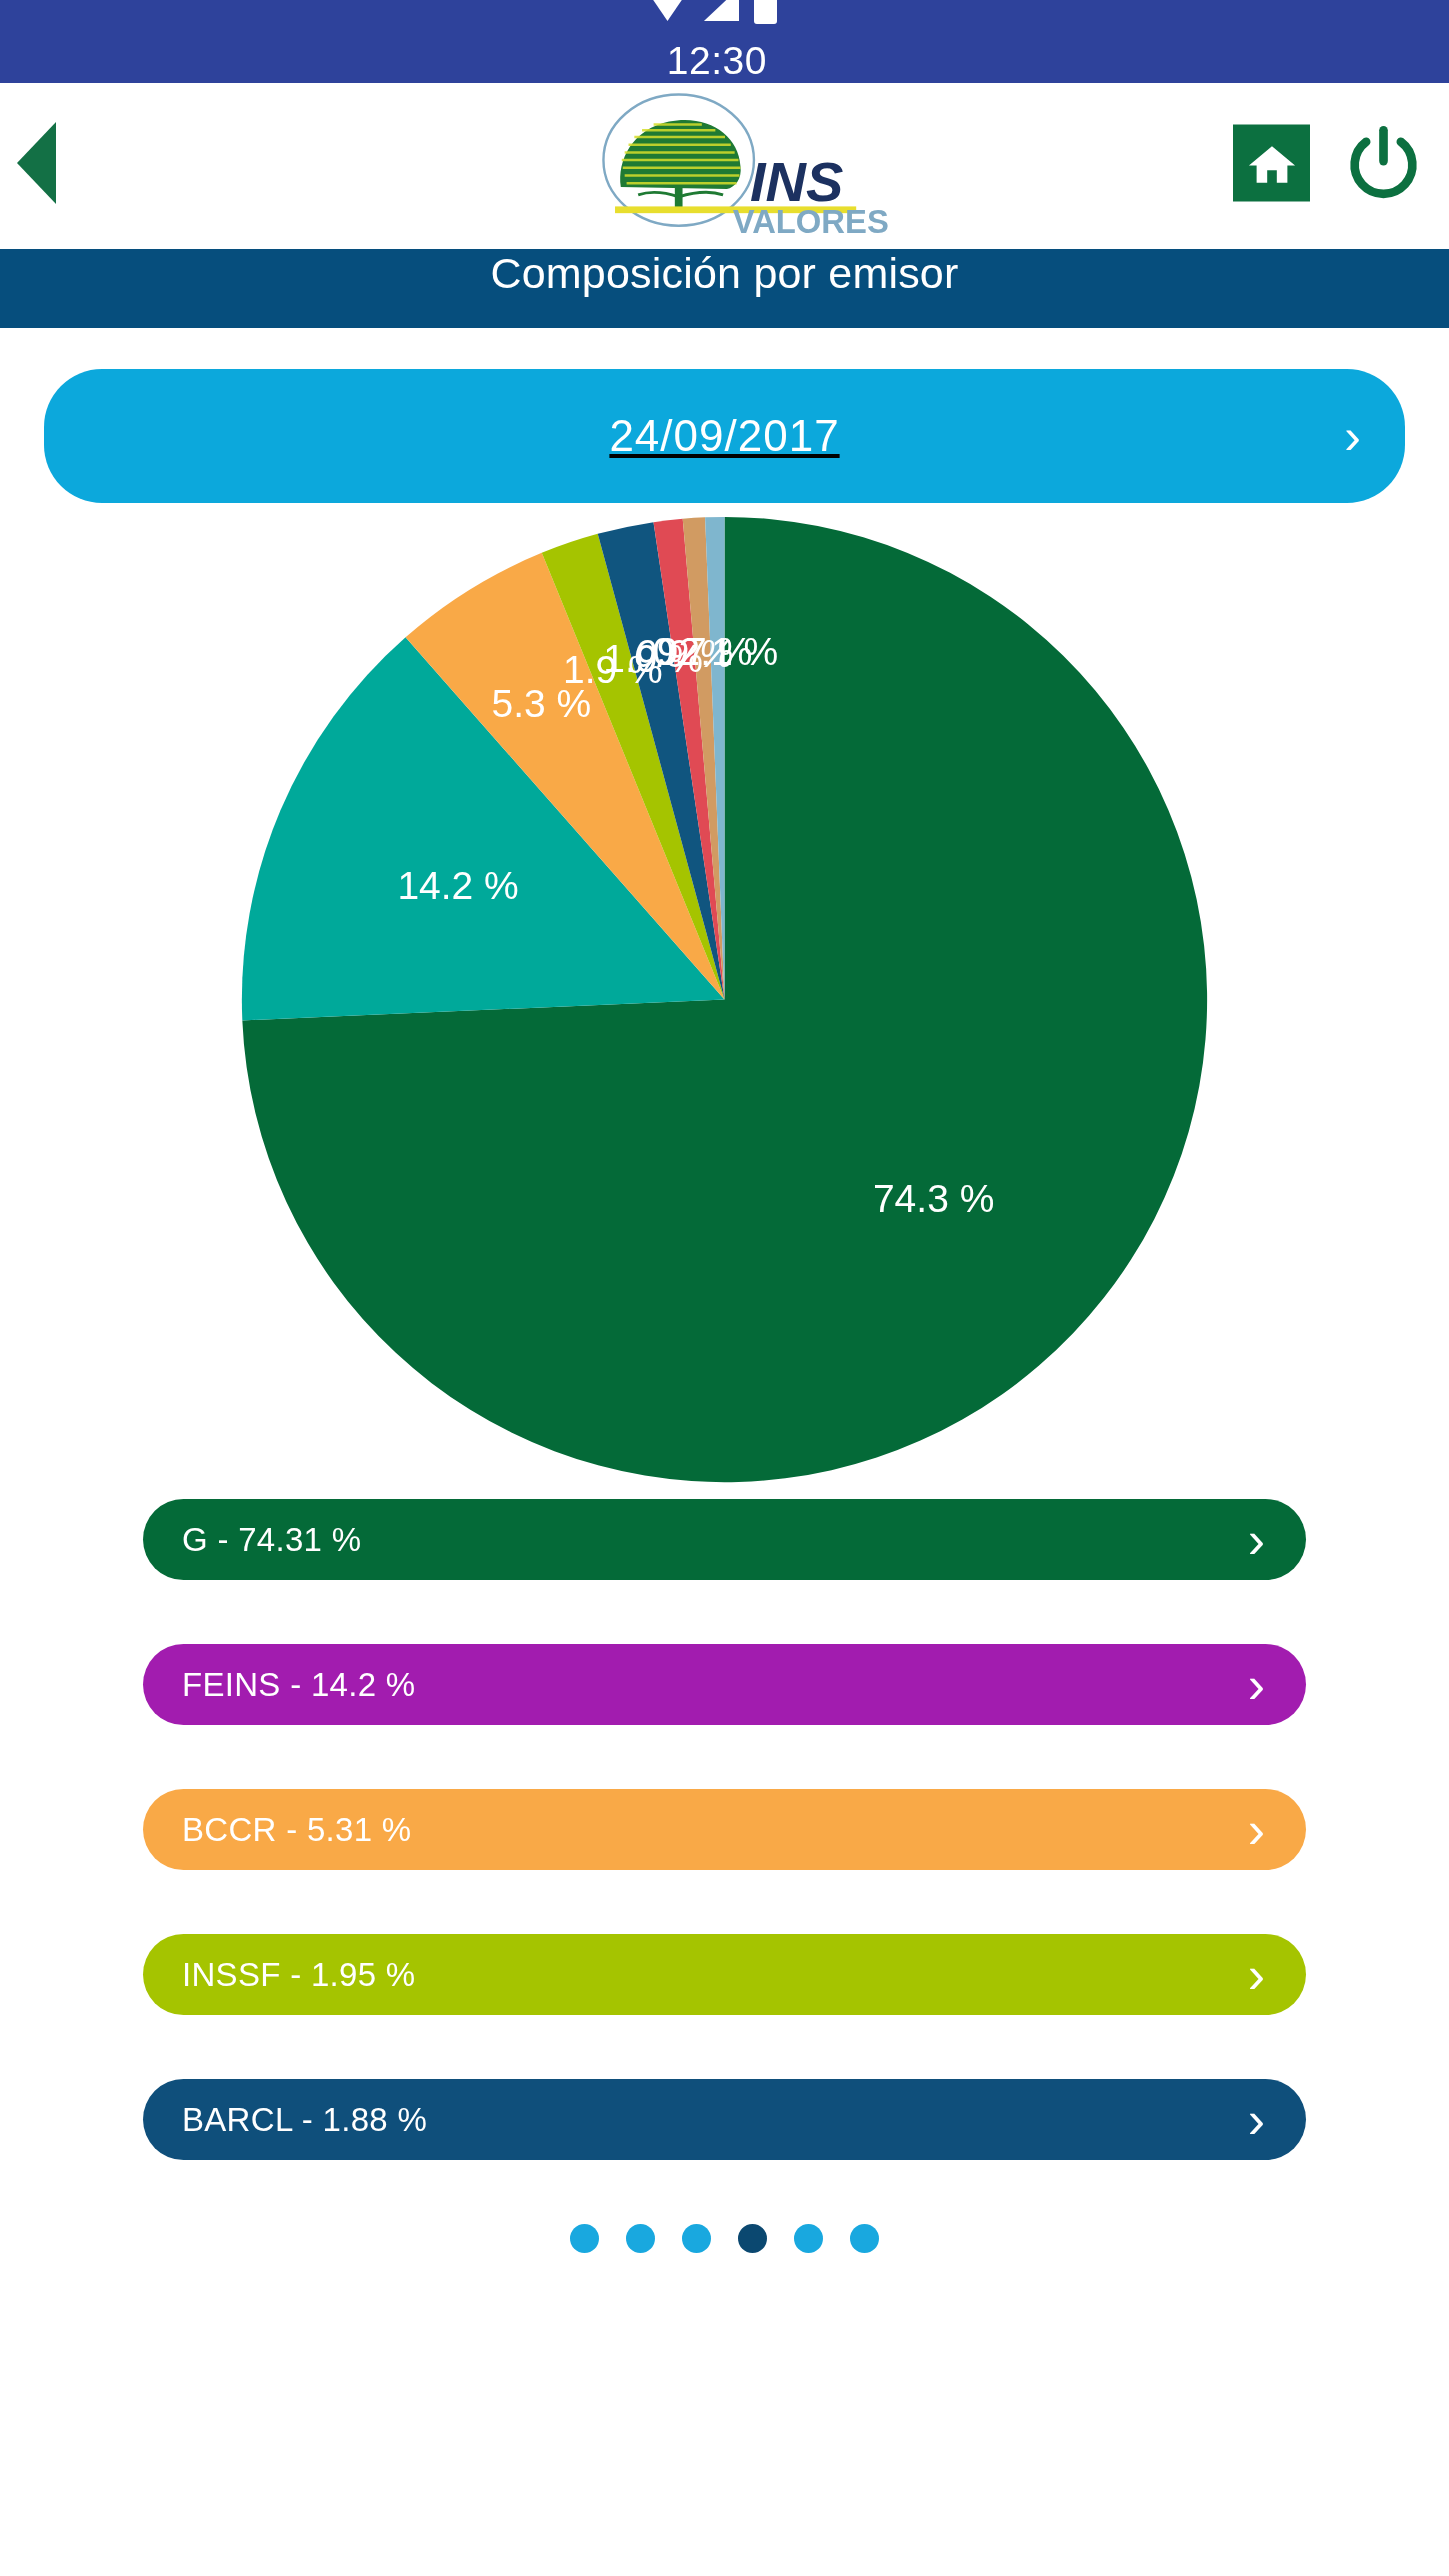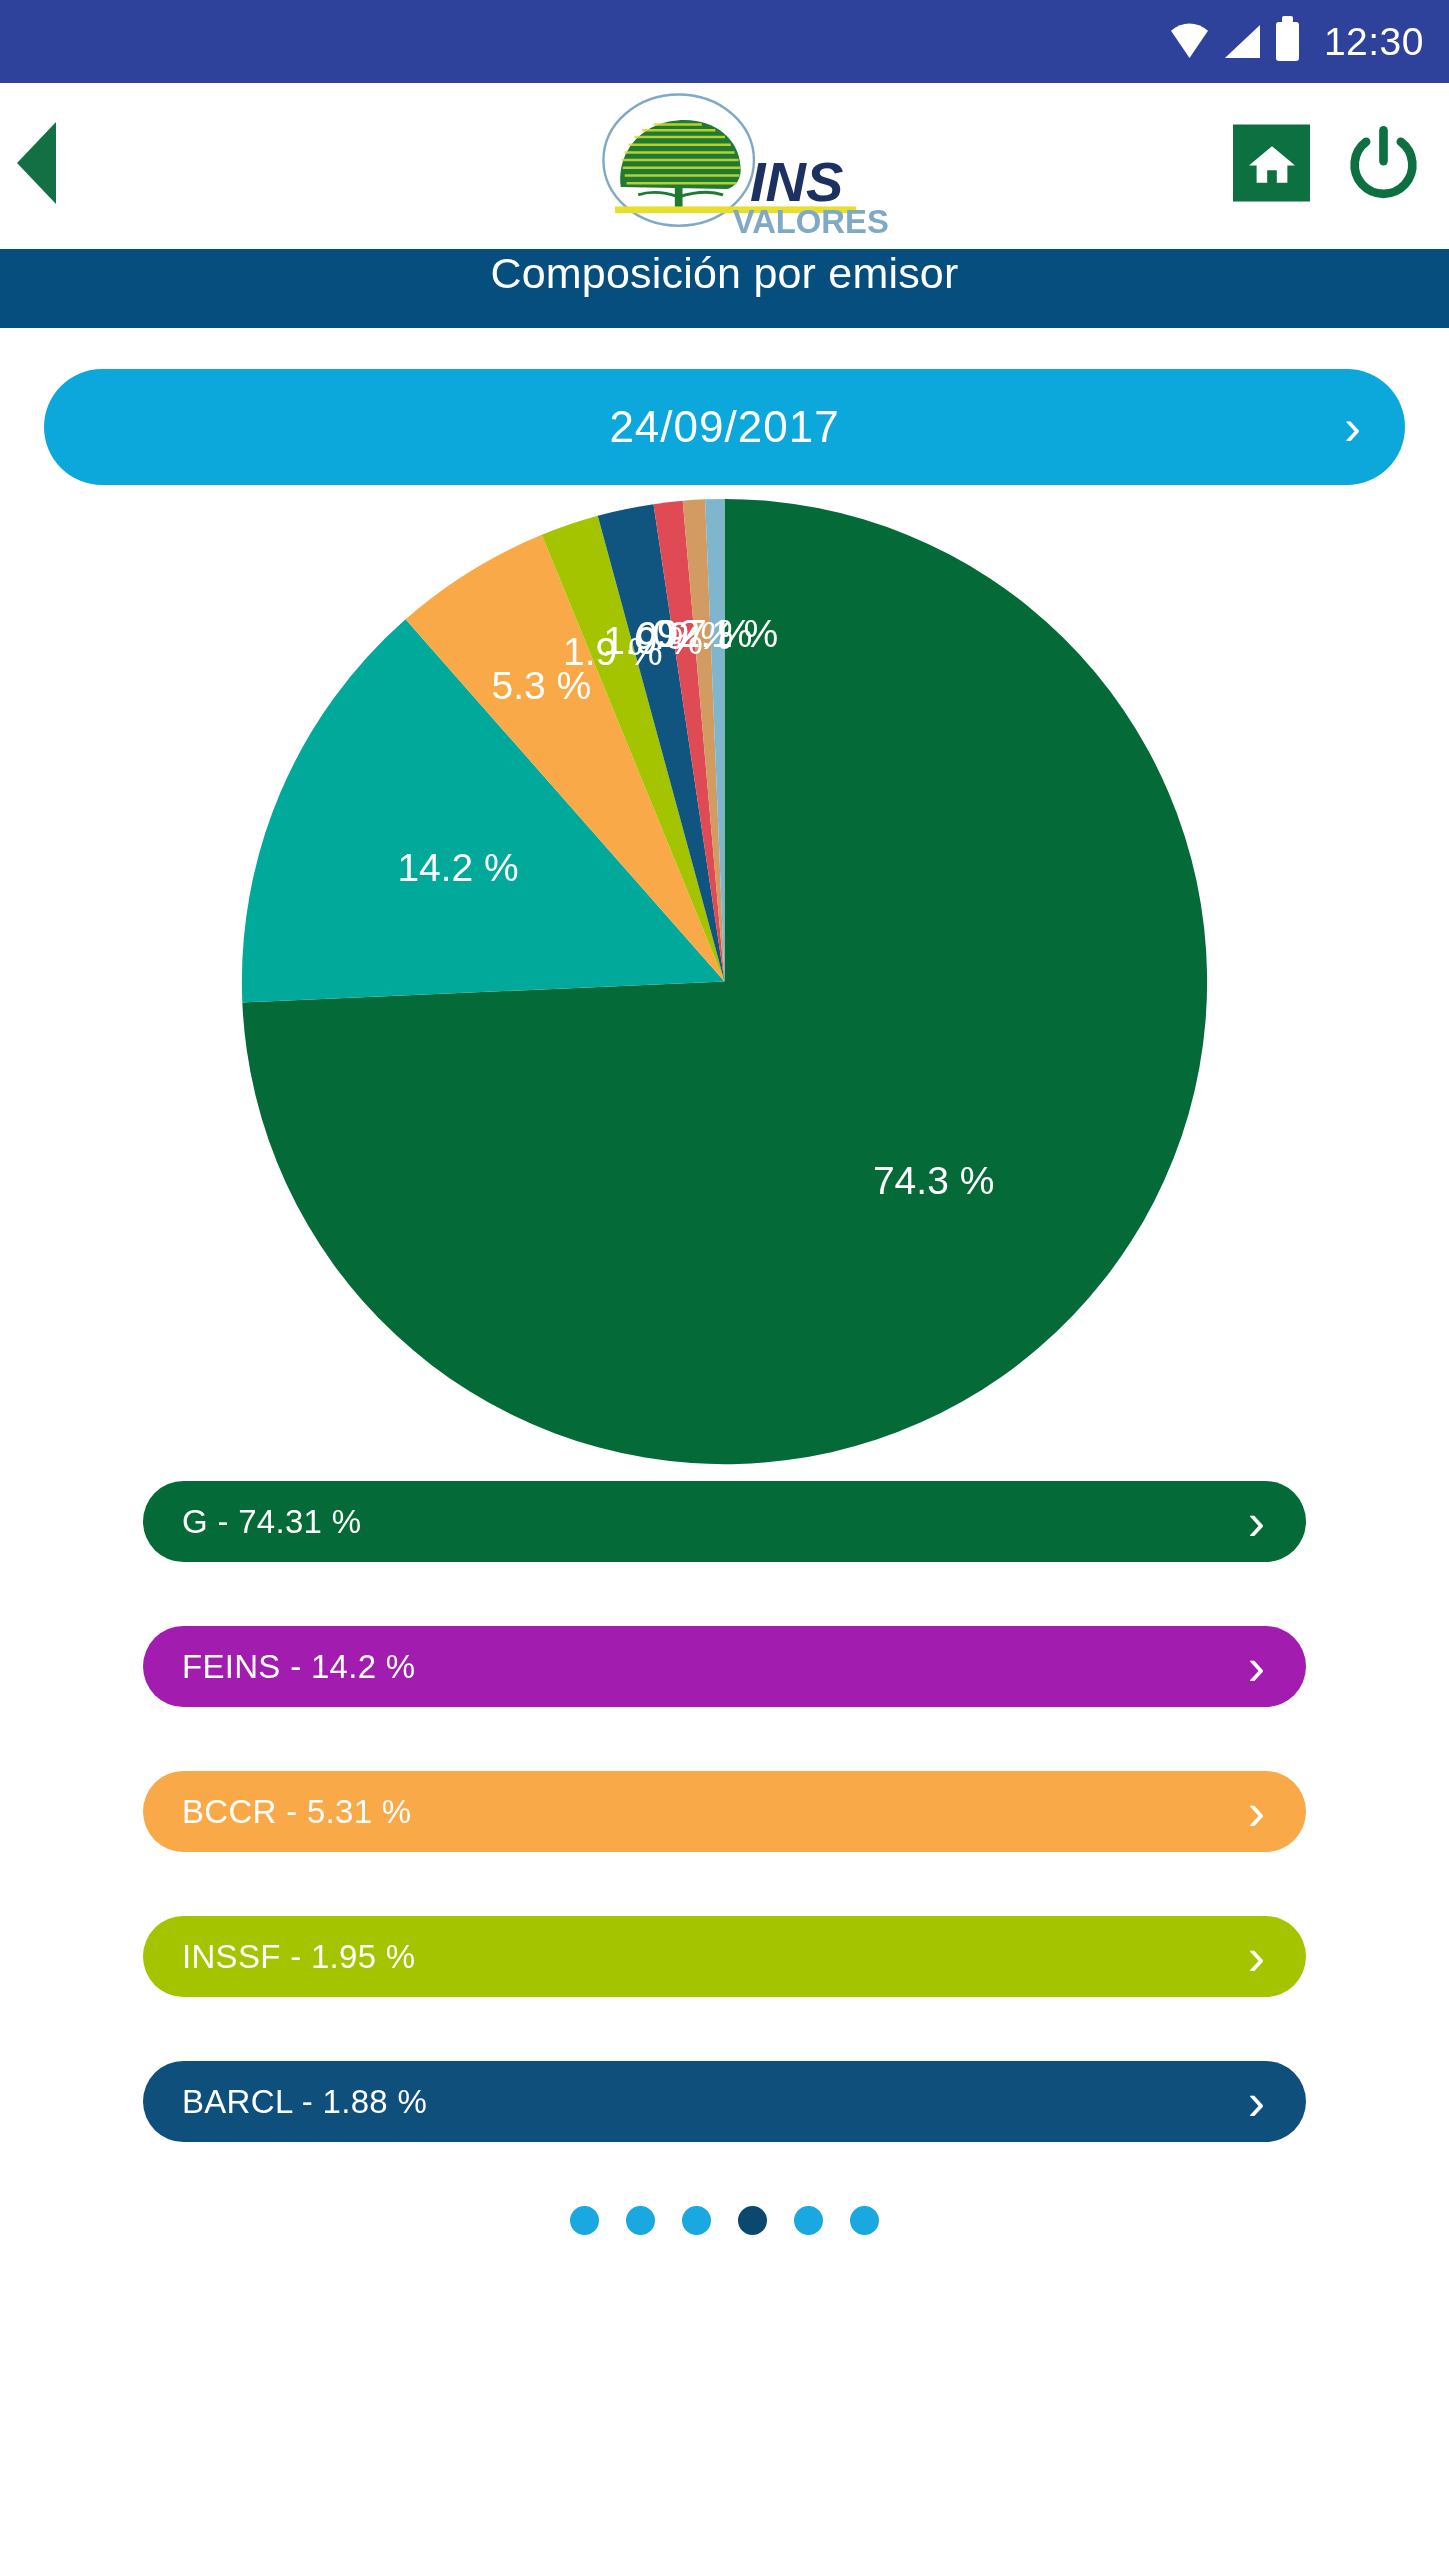--- a/index.html
+++ b/index.html
@@ -7,21 +7,21 @@
     width:1449px; height:2576px;
     background:#ffffff;
     font-family:"Liberation Sans", sans-serif;
     overflow:hidden;
   }
 
   
   .status-bar{
     height:83px; background:#2E429B;
     display:flex; align-items:center; justify-content:flex-end;
-    padding-right:25px; gap:15.4px;
+    padding-right:25px; gap:15.4px;flex-direction:column;
   }
   .sb-icons{ display:flex; align-items:center; gap:13.5px; }
   .ico-wifi{ width:41px; height:37px; }
   .ico-sig { width:39px; height:37px; }
   .ico-bat { width:23px; height:39px; background:#fff; border-radius:2.9px;
              position:relative; }
   .ico-bat:before{ content:""; position:absolute; top:-5.8px; left:5.8px;
              width:11.6px; height:5.8px; background:#fff; border-radius:1.9px 1.9px 0 0;}
   .sb-time{ color:#ffffff; font-size:39px; letter-spacing:0.5px; margin-left:9.7px; }
 
@@ -58,23 +58,23 @@
     display:flex; justify-content:center;
     margin-top:5.8px;
   }
   .title-bar span{
     color:#ffffff; font-size:43px; font-weight:400; letter-spacing:0.2px;
   }
 
   
   .date-wrap{ padding:41px 44px 0 44px; }
   .date-btn{
-    height:116px; background:#0CA8DC; border-radius:58px;
+    height:134px; background:#0CA8DC; border-radius:58px;
     display:flex; align-items:center; justify-content:center;
-    position:relative; cursor:pointer;
+    position:relative; cursor:pointer;text-decoration:underline;
   }
   .date-btn .dval{ color:#ffffff; font-size:44px; letter-spacing:1px; }
   .date-btn .chev{
     position:absolute; right:44px; top:50%; transform:translateY(-50%);
     color:#ffffff; font-size:50px; font-weight:300; line-height:1;
   }
 
   
   .chart-area{
     width:100%; height:985px;

